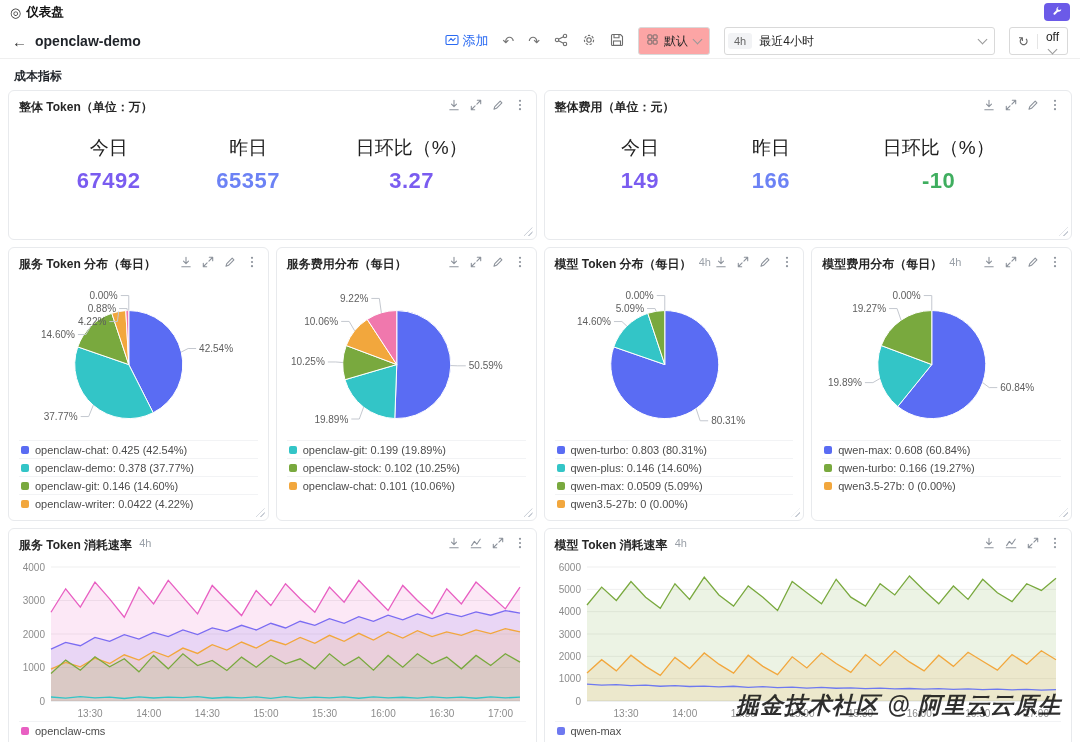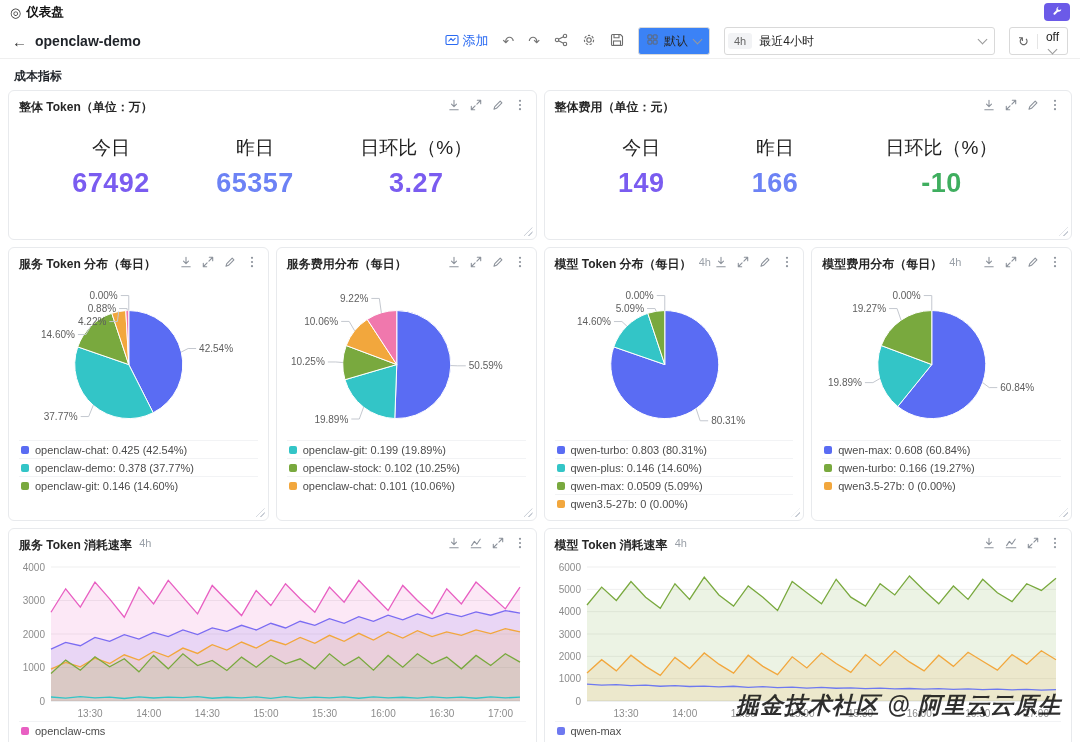--- a/index.html
+++ b/index.html
@@ -15,21 +15,21 @@
   .wrench-btn svg{width:11px;height:11px;}
   
   .navbar{height:34px;display:flex;align-items:center;padding:0 12px;border-bottom:1px solid #efefef;}
   .back{font-size:15px;color:#333;margin-right:8px;cursor:pointer;}
   .dash-name{font-size:14px;font-weight:700;color:#1f2329;}
   .nav-tools{margin-left:auto;display:flex;align-items:center;gap:14px;}
   .addbtn{display:flex;align-items:center;gap:4px;color:#2a6af2;font-size:13px;cursor:pointer;}
   .addbtn svg{width:14px;height:14px;stroke:#2a6af2;fill:none;stroke-width:1.1;}
   .tool-ico{font-size:14px;color:#767676;cursor:pointer;line-height:1;}
   .tool-svg svg{width:14px;height:14px;stroke:#6e6e6e;fill:none;stroke-width:1.1;}
-  .select-box{margin-left:14px;height:26px;border:1px solid #d9d9d9;border-radius:3px;display:flex;align-items:center;padding:0 8px;gap:6px;font-size:12px;color:#262626;cursor:pointer;background:#3b82f6;}
+  .select-box{margin-left:14px;height:26px;border:1px solid #d9d9d9;border-radius:3px;display:flex;align-items:center;padding:0 8px;gap:6px;font-size:12px;color:#262626;cursor:pointer;background:#fca5a5;}
   .select-box svg{width:11px;height:11px;stroke:#666;fill:none;stroke-width:1;}
   .chev{width:6px;height:6px;border-right:1.4px solid #999;border-bottom:1.4px solid #999;transform:rotate(45deg);margin-top:-3px;flex:0 0 auto;}
   .time-box{margin-left:14px;height:26px;width:258px;border:1px solid #d9d9d9;border-radius:3px;display:flex;align-items:center;padding:0 8px 0 3px;gap:7px;font-size:12px;cursor:pointer;background:#fff;}
   .chip{background:#f2f3f5;border-radius:3px;padding:2px 6px;font-size:11px;color:#666;}
   .time-box .chev{margin-left:auto;}
   .refresh-box{margin-left:14px;height:26px;border:1px solid #d9d9d9;border-radius:3px;display:flex;align-items:center;font-size:12px;cursor:pointer;background:#fff;}
   .refresh-box .seg1{padding:0 8px;border-right:1px solid #e5e5e5;color:#666;font-size:13px;}
   .refresh-box .seg2{padding:0 8px;display:flex;align-items:center;gap:5px;color:#262626;flex-direction:column;}
   
   .section-title{padding:9px 14px 5px;font-size:12px;font-weight:700;color:#1f2329;}
@@ -44,21 +44,21 @@
   .icon-btn{display:inline-flex;cursor:pointer;}
   .icon-btn svg{width:12px;height:12px;stroke:currentColor;fill:none;stroke-width:1.1;stroke-linecap:round;stroke-linejoin:round;}
   .icon-btn svg.fillc{fill:currentColor;stroke:none;}
   .rz{position:absolute;right:3px;bottom:3px;width:9px;height:9px;cursor:nwse-resize;
       background:repeating-linear-gradient(135deg,transparent 0 2px,#c9ced6 2px 3.4px);
       clip-path:polygon(100% 0,100% 100%,0 100%);}
   
   .stat-row{display:flex;justify-content:space-around;padding:0 30px;margin-top:16px;}
   .stat{text-align:center;}
   .stat-label{font-size:19px;color:#1f1f1f;}
-  .stat-value{font-size:27px;font-weight:700;margin-top:7px;letter-spacing:.5px;}
+  .stat-value{font-size:22px;font-weight:700;margin-top:7px;letter-spacing:.5px;}
   
   .pie-box{height:164px;margin:0 8px;}
   .pie-box svg,.ts-chart svg{display:block;}
   .legend{margin:0 10px;}
   .legend-row{display:flex;align-items:center;gap:6px;border-top:1px solid #f2f3f5;padding:3px 2px;font-size:11px;color:#4b4b4b;cursor:pointer;height:11px;}
   .swatch{width:8px;height:8px;border-radius:2px;flex:0 0 auto;}
   
   .ts-chart{height:160px;margin:4px 6px 0;}
   
   .watermark{position:absolute;right:18px;top:690px;font-size:23px;font-weight:800;color:rgba(18,18,18,.88);letter-spacing:1px;z-index:40;white-space:nowrap;font-style:italic;}
@@ -284,20 +284,24 @@
           <span class="swatch" style="background: rgb(90, 108, 243);"></span>
           <span>openclaw-chat: 0.425 (42.54%)</span>
         </div>
         <div class="legend-row">
           <span class="swatch" style="background: rgb(51, 197, 199);"></span>
           <span>openclaw-demo: 0.378 (37.77%)</span>
         </div>
         <div class="legend-row">
           <span class="swatch" style="background: rgb(121, 169, 62);"></span>
           <span>openclaw-git: 0.146 (14.60%)</span>
+        </div>
+        <div class="legend-row">
+          <span class="swatch" style="background: rgb(242, 167, 61);"></span>
+          <span>openclaw-writer: 0.0422 (4.22%)</span>
         </div>
       </div>
     <span class="rz"></span>
   </div>
 
   <div class="panel">
     <div class="p-head">
       <span class="p-title">服务费用分布（每日）</span>
       <span class="badge4h"></span>
       <span class="p-icons">

